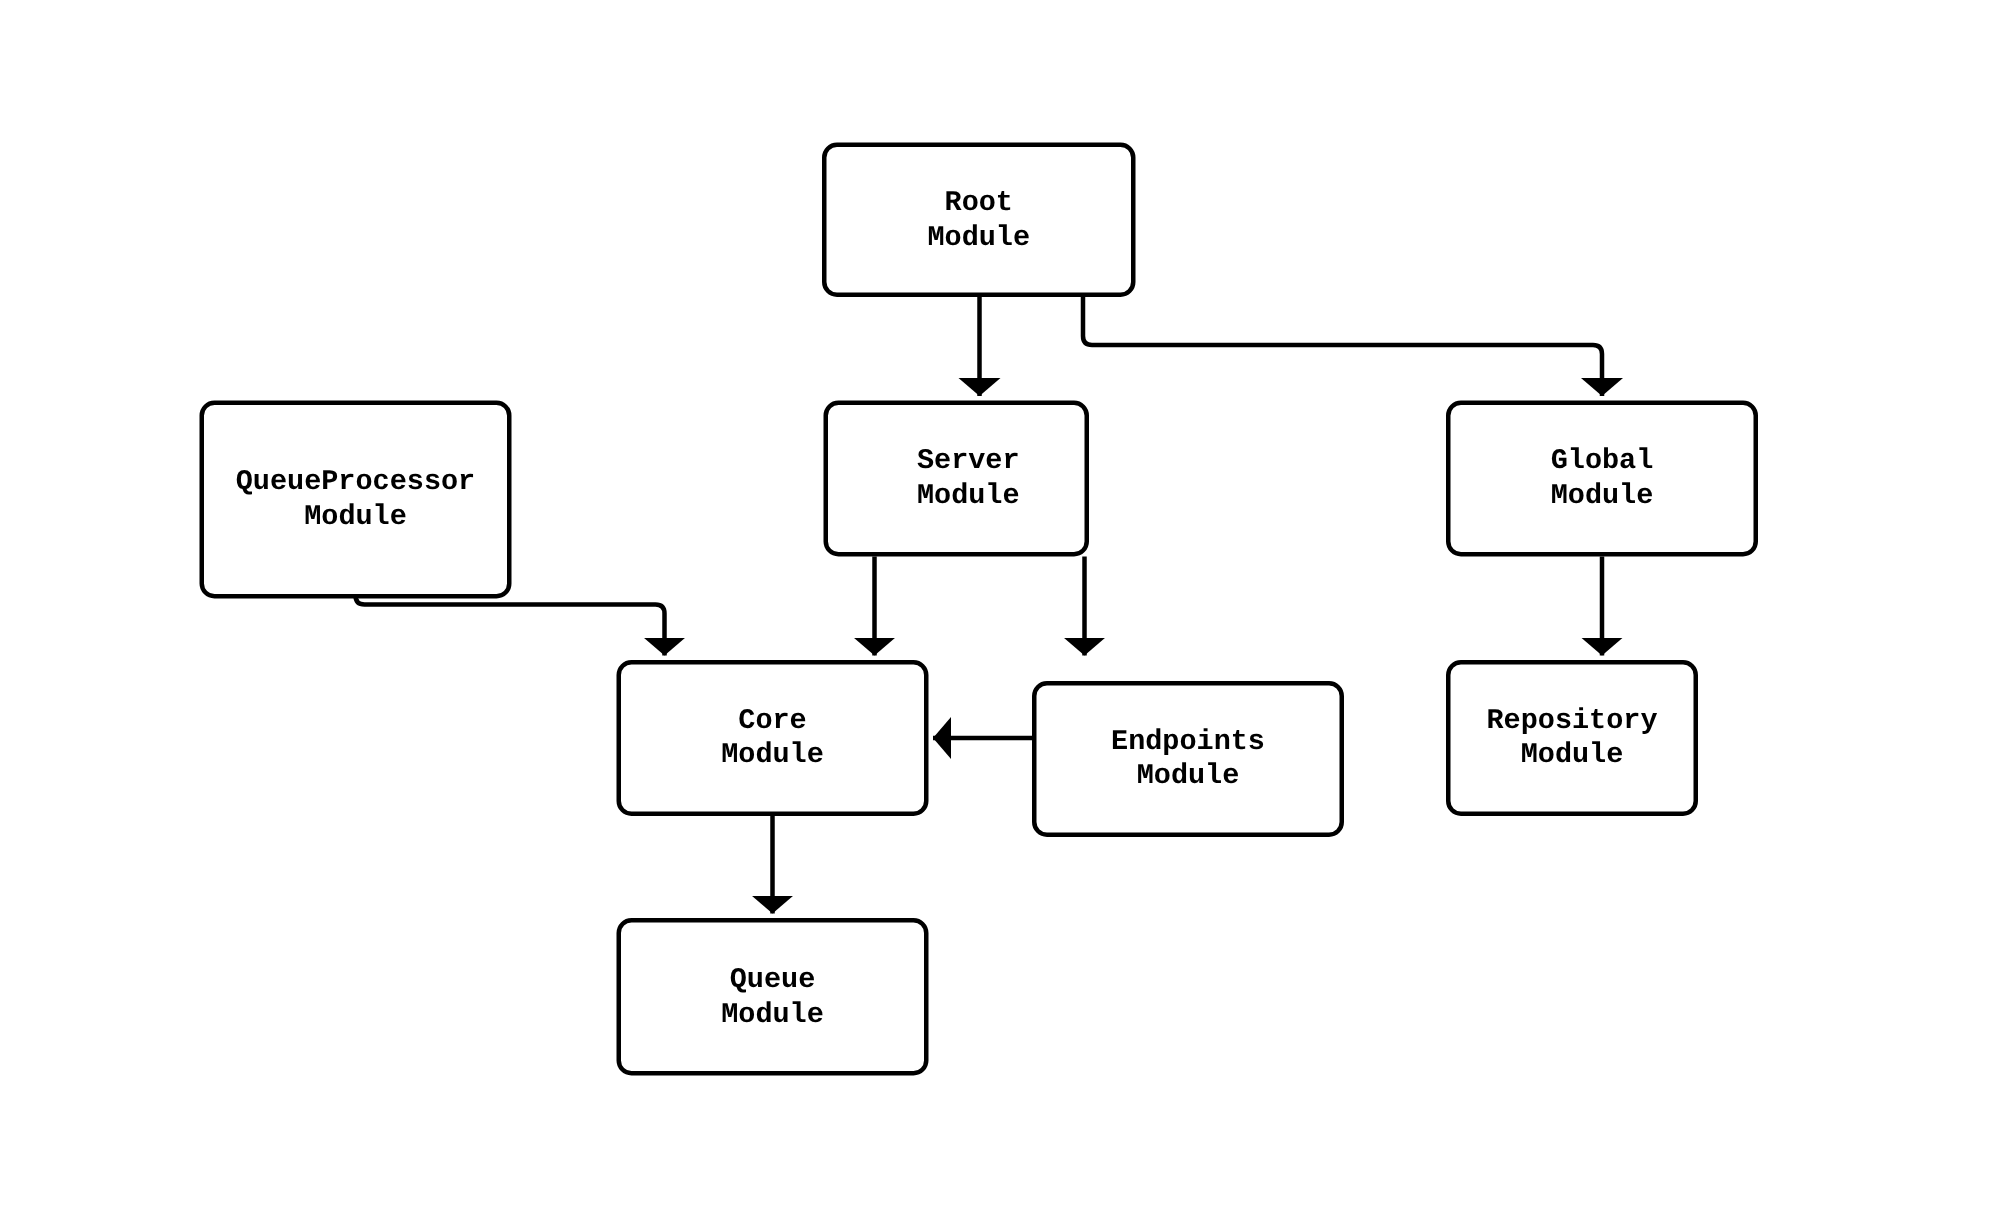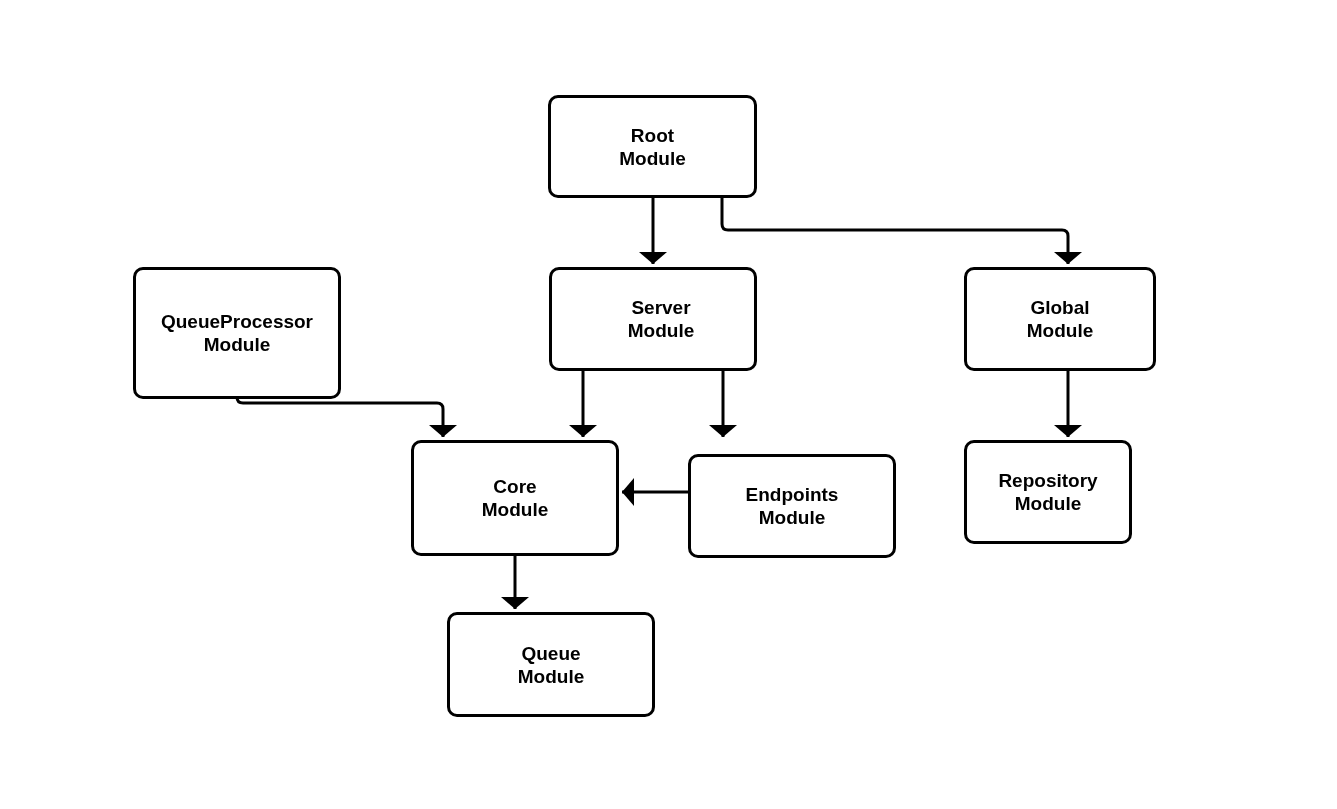--- a/index.html
+++ b/index.html
@@ -6,21 +6,21 @@
     margin: 0;
     padding: 0;
     background: #ffffff;
   }
   #canvas {
     position: relative;
     width: 1337px;
     height: 809px;
     background: #ffffff;
     overflow: hidden;
-    font-family: Liberation Sans, sans-serif;
+    font-family: Liberation Mono, monospace;
   }
   #edges-svg {
     position: absolute;
     left: 0;
     top: 0;
     width: 1337px;
     height: 809px;
   }
   .node {
     position: absolute;
@@ -65,38 +65,38 @@
   </svg>
   <div id="node-layer">
       <div class="node" style="left: 548px; top: 95px; width: 209px; height: 103px;">
         <div class="node-line">Root</div>
         <div class="node-line">Module</div>
       </div>
       <div class="node" style="left: 133px; top: 267px; width: 208px; height: 132px;">
         <div class="node-line">QueueProcessor</div>
         <div class="node-line">Module</div>
       </div>
-      <div class="node" style="left: 549px; top: 267px; width: 208px; height: 104px; padding-left: 16px;">
+      <div class="node" style="left: 549px; top: 267px; width: 177px; height: 104px; padding-left: 16px;">
         <div class="node-line">Server</div>
         <div class="node-line">Module</div>
       </div>
-      <div class="node" style="left: 964px; top: 267px; width: 192px; height: 104px;">
+      <div class="node" style="left: 964px; top: 267px; width: 208px; height: 104px;">
         <div class="node-line">Global</div>
         <div class="node-line">Module</div>
       </div>
-      <div class="node" style="left: 411px; top: 440px; width: 208px; height: 116px;">
+      <div class="node" style="left: 411px; top: 440px; width: 208px; height: 104px;">
         <div class="node-line">Core</div>
         <div class="node-line">Module</div>
       </div>
       <div class="node" style="left: 688px; top: 454px; width: 208px; height: 104px;">
         <div class="node-line">Endpoints</div>
         <div class="node-line">Module</div>
       </div>
       <div class="node" style="left: 964px; top: 440px; width: 168px; height: 104px;">
         <div class="node-line">Repository</div>
         <div class="node-line">Module</div>
       </div>
-      <div class="node" style="left: 411px; top: 612px; width: 208px; height: 105px; margin-left: 36px;">
+      <div class="node" style="left: 411px; top: 612px; width: 208px; height: 105px;">
         <div class="node-line">Queue</div>
         <div class="node-line">Module</div>
       </div>
     </div>
 </div>
 
 </body></html>

